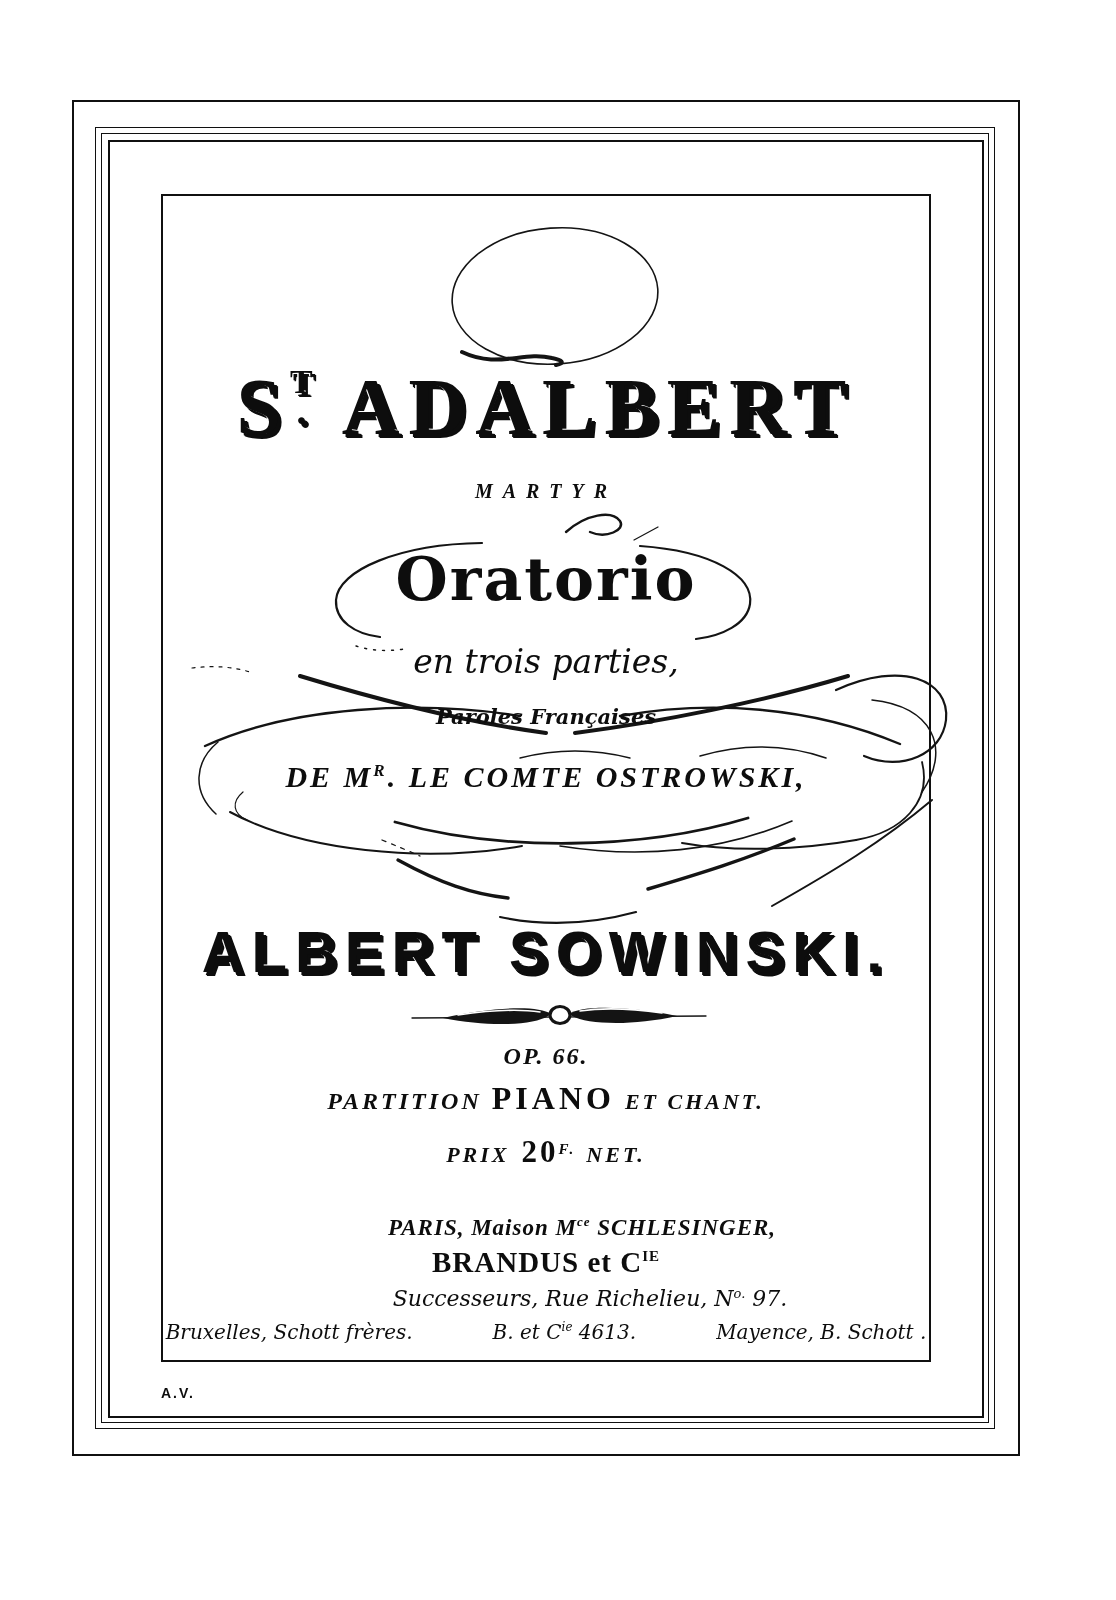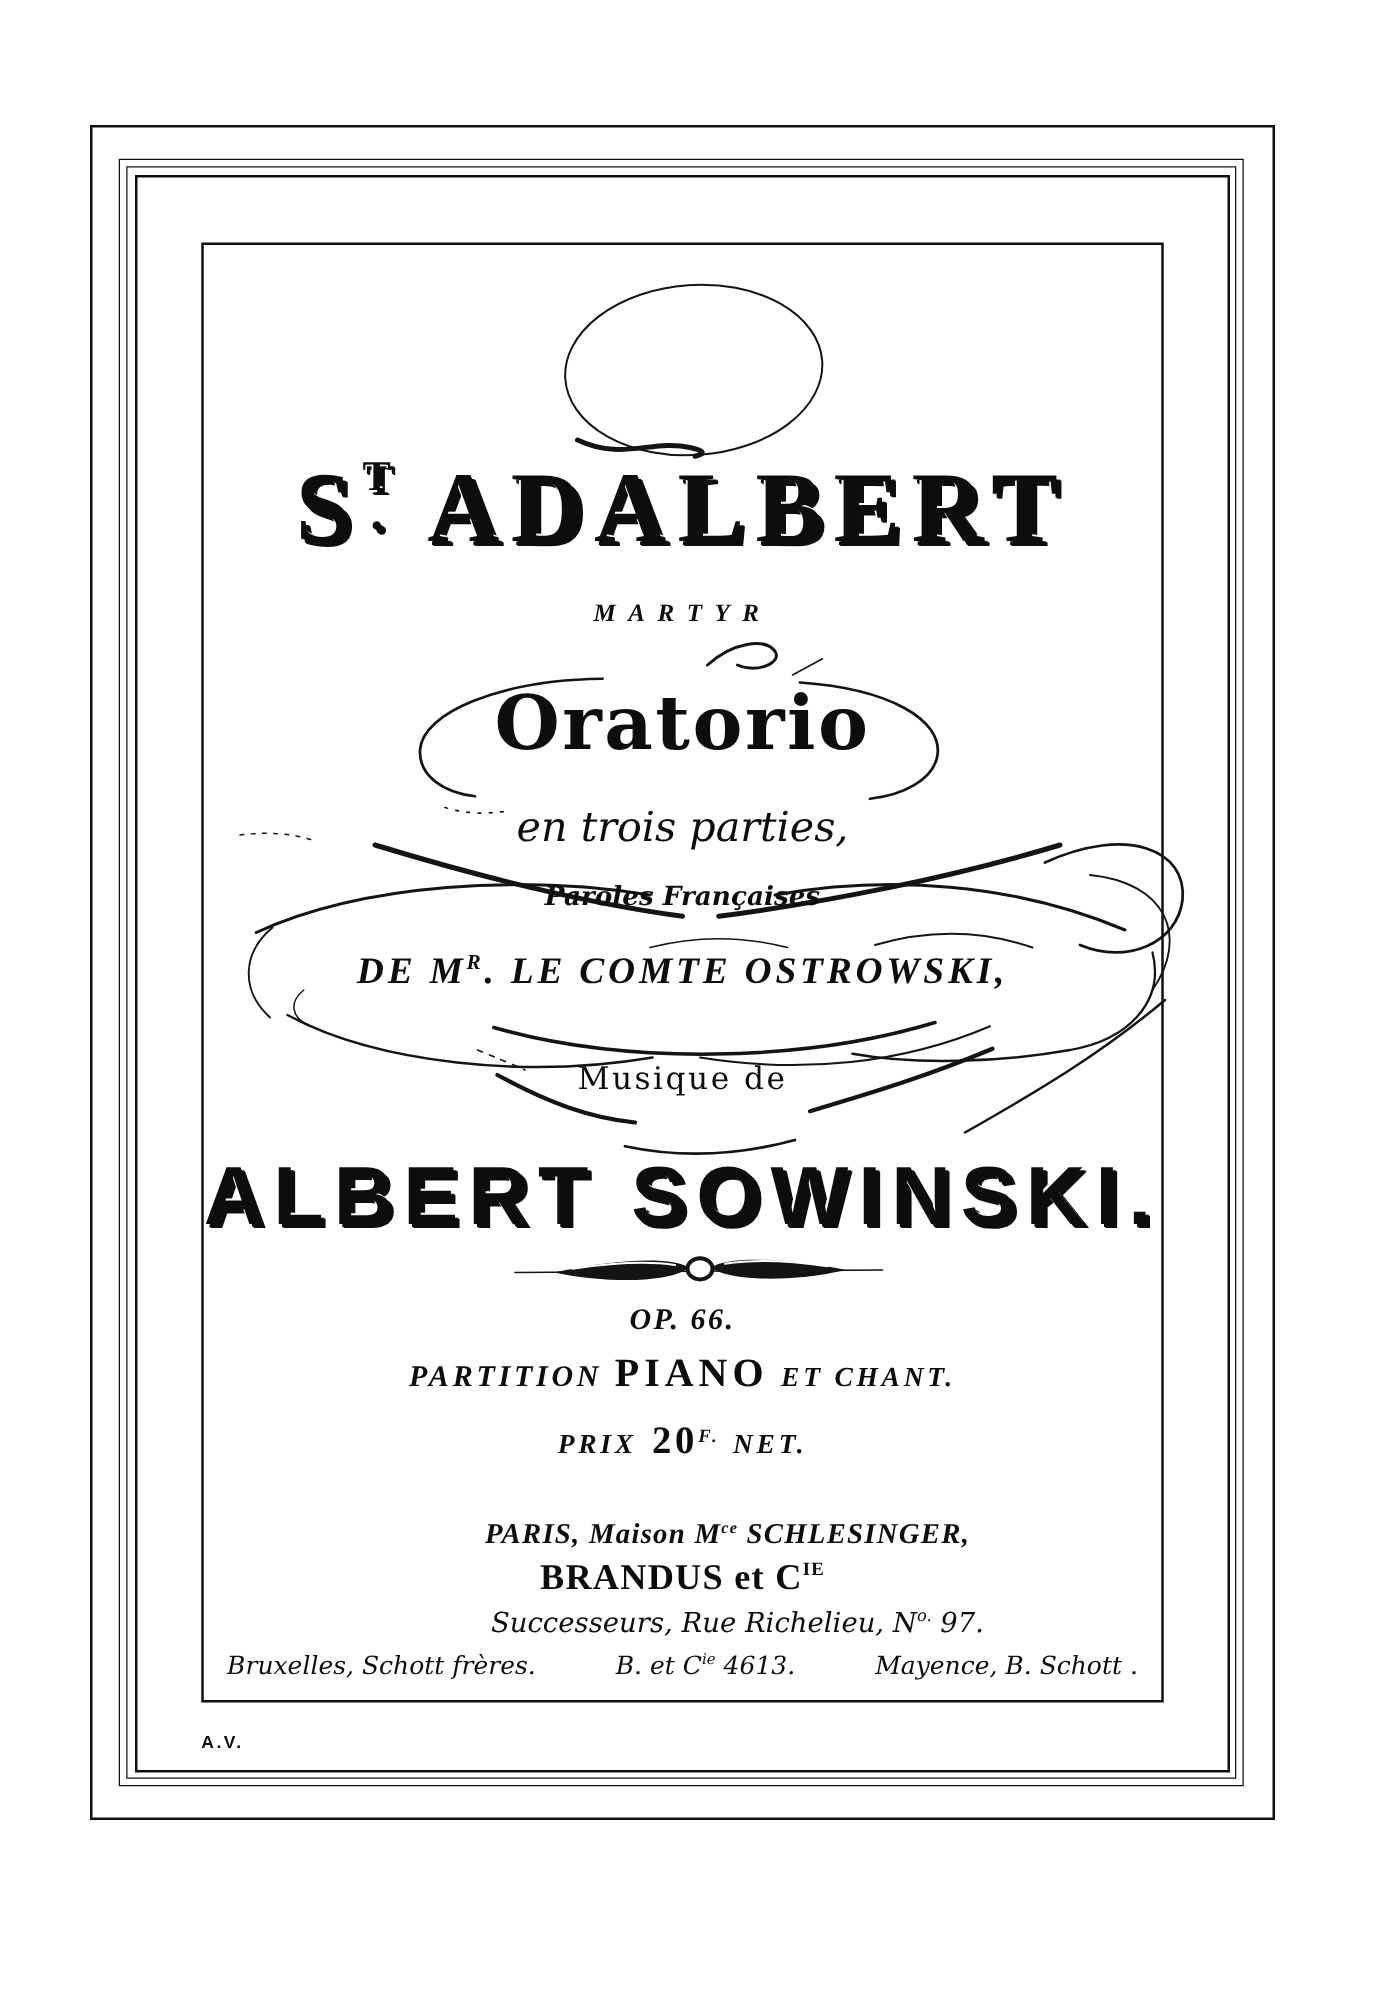--- a/index.html
+++ b/index.html
@@ -37,21 +37,21 @@
 
   .paroles-line{top:510px;font-family:"DejaVu Serif",serif;font-style:italic;
       font-weight:bold;font-size:21px;}
 
   .ostrowski-line{top:566px;font-style:italic;font-weight:bold;font-size:30px;letter-spacing:3px;}
   .ostrowski-line sup{font-size:17px;}
 
   .musique-line{top:654px;font-family:"DejaVu Serif",serif;font-size:25px;letter-spacing:2px;}
 
   .composer-line{top:724px;font-family:"Liberation Sans",sans-serif;font-weight:bold;
-      font-size:66px;letter-spacing:8px;
+      font-size:58px;letter-spacing:8px;
       text-shadow:-1.5px -1.5px 0 #fff,2.5px 2.5px 0 #0d0d0d,3.5px 3.5px 0 #0d0d0d;}
 
   .op-line{top:849px;font-style:italic;font-weight:bold;font-size:24px;letter-spacing:2px;}
 
   .partition-line{top:886px;font-style:italic;font-weight:bold;font-size:24px;letter-spacing:3px;}
   .partition-line .piano{font-style:normal;font-size:32px;letter-spacing:4px;margin:0 10px;}
   .partition-line .etchant{font-size:22px;}
 
   .prix-line{top:940px;font-style:italic;font-weight:bold;font-size:22px;letter-spacing:3px;}
   .prix-line .amount{font-style:normal;font-size:31px;margin-left:12px;}
@@ -61,21 +61,21 @@
   .paris-line{top:1020px;font-style:italic;font-weight:bold;font-size:23px;letter-spacing:1px;padding-left:36px;}
   .paris-line sup{font-size:13px;}
 
   .brandus-line{top:1052px;font-weight:bold;font-size:29px;letter-spacing:1px;}
   .brandus-line sup{font-size:15px;}
 
   .successeurs-line{top:1092px;font-family:"DejaVu Serif",serif;font-style:italic;font-size:22px;padding-left:44px;}
   .successeurs-line sup{font-size:13px;}
 
   .agents-line{top:1126px;font-family:"DejaVu Serif",serif;font-style:italic;font-size:20px;
-      display:flex;justify-content:center;gap:64px;}
+      display:flex;justify-content:center;gap:80px;}
   .agents-line sup{font-size:12px;}
 
   .av-line{position:absolute;left:161px;top:1385px;width:770px;text-align:left;z-index:2;
       font-family:"Liberation Sans",sans-serif;font-weight:bold;font-size:14px;letter-spacing:2px;}
 </style>
 </head>
 <body>
 
 <div class="frame frame-outer"></div>
 <div class="frame frame-t1"></div>
@@ -149,21 +149,20 @@
   <div class="row oratorio-line">Oratorio</div>
 
   <div class="row parties-line">en trois parties,</div>
 
   <div class="row paroles-line">Paroles Françaises</div>
 
   <div class="row ostrowski-line">
     <span>DE M</span><sup>R</sup><span>. LE COMTE OSTROWSKI,</span>
   </div>
 
-  <div class="row musique-line">Musique de</div>
 
   <div class="row composer-line">ALBERT SOWINSKI.</div>
 
   <div class="row op-line">OP. 66.</div>
 
   <div class="row partition-line">
     <span>PARTITION</span><span class="piano">PIANO</span><span class="etchant">ET CHANT.</span>
   </div>
 
   <div class="row prix-line">

